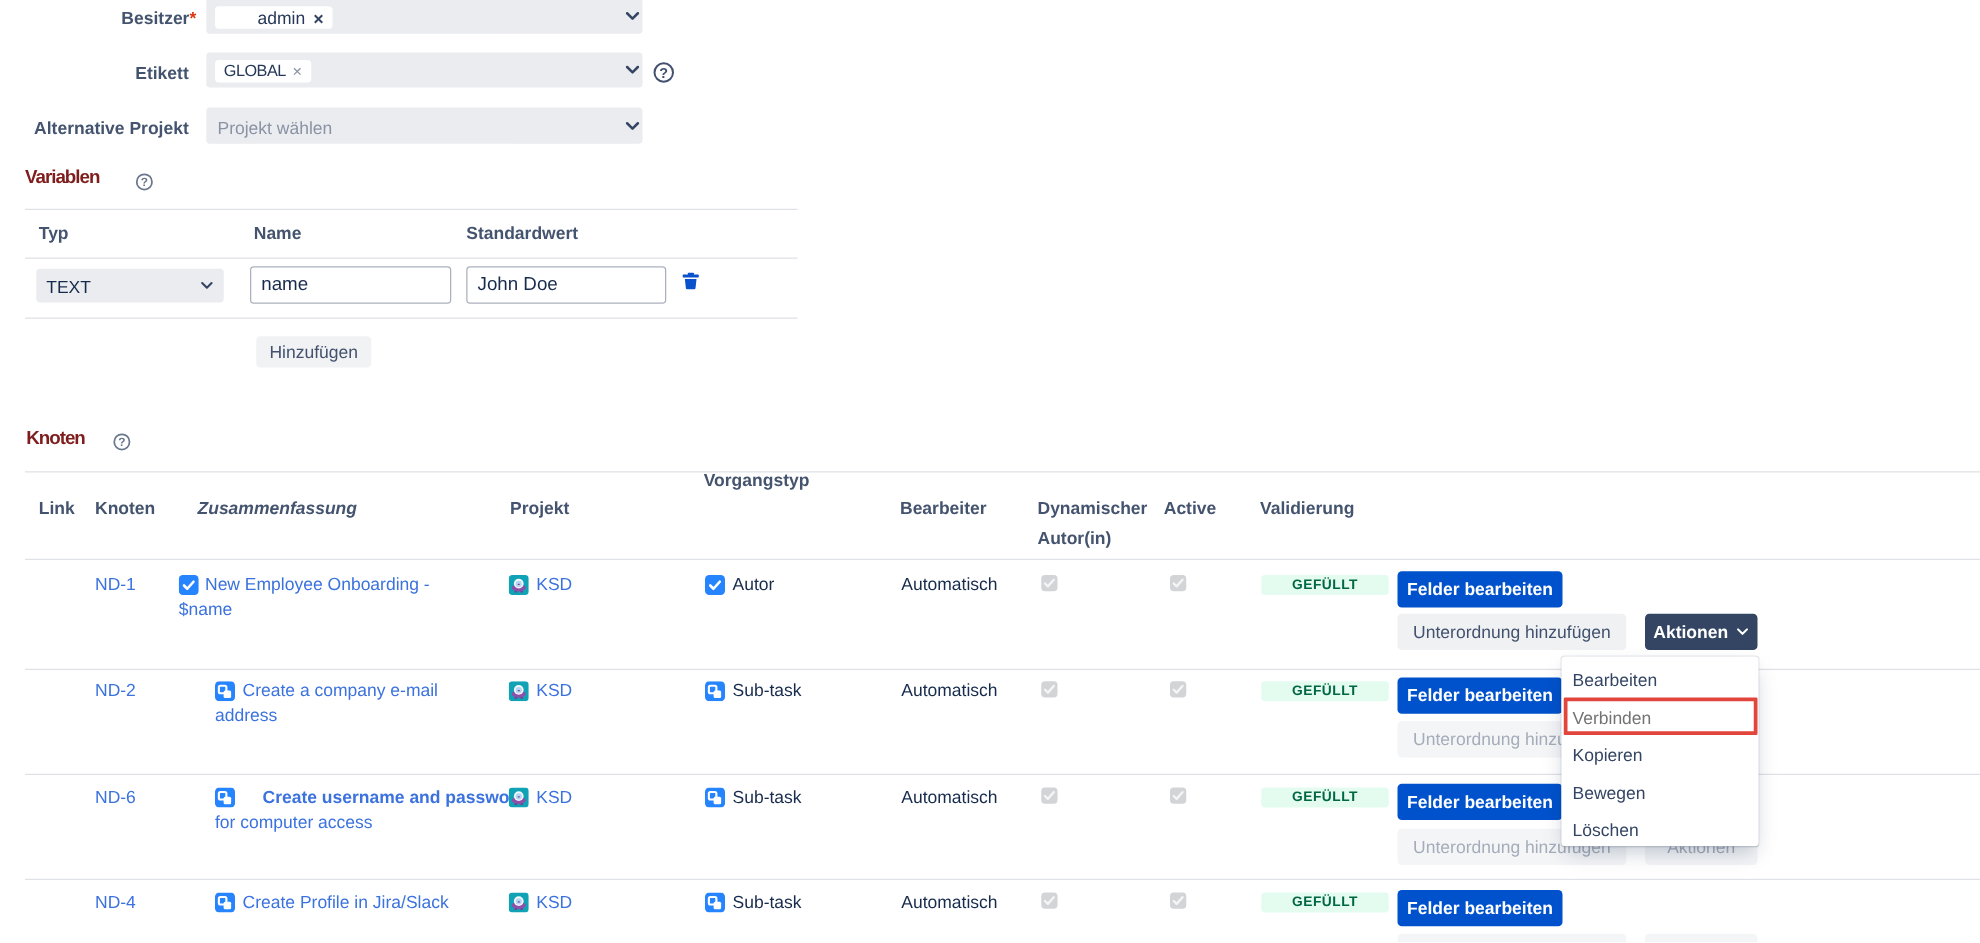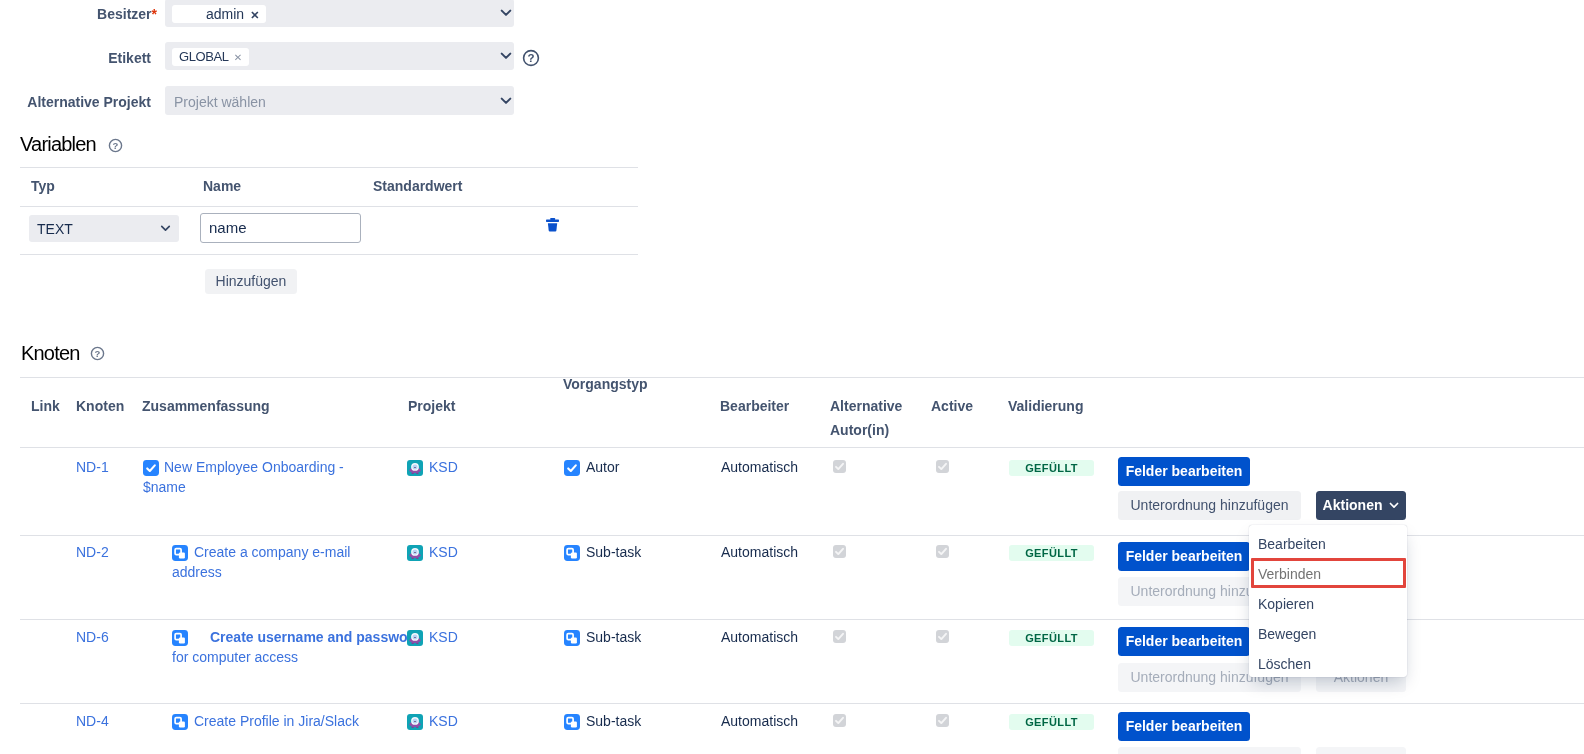--- a/index.html
+++ b/index.html
@@ -1,25 +1,25 @@
 <!DOCTYPE html>
 <html><head><meta charset="utf-8"><style>
 html,body{margin:0;padding:0;background:#fff;}
 body{font-family:"Liberation Sans",sans-serif;font-size:14px;color:#172b4d;}
 #wrap{position:relative;width:1584px;height:754px;overflow:hidden;}
 .abs{position:absolute;}
 .lbl{position:absolute;font-weight:bold;color:#44546f;font-size:14px;text-align:right;white-space:nowrap;}
 .sel{position:absolute;background:#ebecf0;border-radius:3px;}
 .tag{position:absolute;background:#fff;border-radius:3px;height:18px;line-height:18px;padding:0 7px;color:#253858;font-size:14px;white-space:nowrap;}
 .hline{position:absolute;height:1px;background:#dfe1e6;}
-.h2{position:absolute;font-size:20px;font-weight:normal;color:#000000;white-space:nowrap;letter-spacing:-0.8px;}
+.h2{position:absolute;font-size:15px;font-weight:bold;color:#7f1d1d;white-space:nowrap;letter-spacing:-0.8px;}
 .th{position:absolute;font-weight:bold;color:#44546f;font-size:14px;white-space:nowrap;}
 .txt{position:absolute;font-size:14px;color:#172b4d;white-space:nowrap;}
 .lnk{position:absolute;font-size:14px;color:#3b72de;white-space:nowrap;}
-.badge{position:absolute;width:85px;height:16px;background:#e3fcef;border-radius:3px;color:#006644;font-size:11px;font-weight:bold;letter-spacing:0.4px;text-align:center;line-height:16px;}
+.badge{position:absolute;width:102px;height:16px;background:#e3fcef;border-radius:3px;color:#006644;font-size:11px;font-weight:bold;letter-spacing:0.4px;text-align:center;line-height:16px;}
 .btnb{position:absolute;height:29px;background:#0052cc;border-radius:3.5px;color:#fff;font-weight:bold;font-size:14px;text-align:center;line-height:29px;white-space:nowrap;}
 .btng{position:absolute;height:29px;background:#f0f1f3;border-radius:3.5px;color:#42526e;font-size:14px;text-align:center;line-height:29px;white-space:nowrap;}
 .btnd{position:absolute;height:29px;background:#f4f5f7;border-radius:3.5px;color:#a5adba;font-size:14px;text-align:center;line-height:29px;white-space:nowrap;}
 .btnk{position:absolute;height:29px;background:#344563;border-radius:3.5px;color:#fff;font-weight:bold;font-size:14px;text-align:center;line-height:29px;white-space:nowrap;}
 .ic{position:absolute;width:16px;height:16px;}
 svg{display:block;}
 </style></head><body>
 <div id="wrap">
 <div class="lbl" style="left:0;top:6px;width:157px;">Besitzer<span style="color:#de350b">*</span></div>
 <div class="sel" style="left:165px;top:-1px;width:349px;height:28px;"></div>
@@ -64,44 +64,45 @@
 <div class="th" style="left:373px;top:178px;">Standardwert</div>
 <div class="hline" style="left:20px;top:206px;width:618px;"></div>
 <div class="sel" style="left:29px;top:215px;width:150px;height:27px;"></div>
 <div class="abs" style="left:37px;top:221px;font-size:14px;color:#172b4d;">TEXT</div>
 <div class="abs" style="left:160px;top:225px;">
       <svg width="11" height="7" viewBox="0 0 12 8">
         <path d="M1.7 1.6 L6 5.9 L10.3 1.6" stroke="#344563" stroke-width="1.9" fill="none" stroke-linecap="round" stroke-linejoin="round"></path>
       </svg>
     </div>
 <div class="abs" style="left:200px;top:213px;width:151px;height:28px;border:1px solid #aab1bd;border-radius:3px;background:#fff;line-height:28px;padding-left:8px;font-size:15px;">name</div>
+<div class="abs" style="left:373px;top:213px;width:150px;height:28px;border:1px solid #aab1bd;border-radius:3px;background:#fff;line-height:28px;padding-left:8px;font-size:15px;">John Doe</div>
 <div class="abs" style="left:546px;top:218px;">
       <svg width="14" height="14" viewBox="0 0 14 14">
         <rect x="4.3" y="0" width="4.8" height="2.2" rx="0.6" fill="#0a51cc"></rect>
         <rect x="0" y="1.5" width="13" height="2.5" rx="0.7" fill="#0a51cc"></rect>
         <path d="M1.9 5.2 L11.2 5.2 L10.4 12.5 Q10.3 13.4 9.3 13.4 L3.8 13.4 Q2.8 13.4 2.7 12.5 Z" fill="#0a51cc"></path>
       </svg>
     </div>
 <div class="hline" style="left:20px;top:254px;width:618px;"></div>
 <div class="btng" style="left:205px;top:269px;width:92px;height:25px;line-height:25px;background:#f1f2f4;">Hinzufügen</div>
 <div class="h2" style="left:21px;top:342px;">Knoten</div>
 <div class="abs" style="left:90px;top:346px;">
       <svg width="15" height="15" viewBox="0 0 15 15">
         <circle cx="7.5" cy="7.5" r="6.10" fill="none" stroke="#6b778c" stroke-width="1.4"></circle>
         <text x="7.5" y="10.9" font-size="9.5" font-weight="bold" text-anchor="middle" fill="#6b778c" font-family="Liberation Sans, sans-serif">?</text>
       </svg>
     </div>
 <div class="hline" style="left:20px;top:377px;width:1564px;"></div>
 <div class="th" style="left:31px;top:398px;">Link</div>
 <div class="th" style="left:76px;top:398px;">Knoten</div>
-<div class="th" style="left:142px;top:398px;">Zusammenfassung</div>
+<div class="th" style="left:158px;top:398px;font-style:italic;">Zusammenfassung</div>
 <div class="th" style="left:408px;top:398px;">Projekt</div>
 <div class="th" style="left:563px;top:376px;">Vorgangstyp</div>
 <div class="th" style="left:720px;top:398px;">Bearbeiter</div>
-<div class="th" style="left:830px;top:398px;">Alternative</div>
+<div class="th" style="left:830px;top:398px;">Dynamischer</div>
 <div class="th" style="left:931px;top:398px;">Active</div>
 <div class="th" style="left:1008px;top:398px;">Validierung</div>
 <div class="th" style="left:830px;top:422px;">Autor(in)</div>
 <div class="hline" style="left:20px;top:447px;width:1564px;"></div>
 <div class="hline" style="left:20px;top:535px;width:1564px;"></div>
 <div class="hline" style="left:20px;top:619px;width:1564px;"></div>
 <div class="hline" style="left:20px;top:703px;width:1564px;"></div>
 <div class="lnk" style="left:76px;top:459px;">ND-1</div>
 <div class="ic" style="left:143px;top:460px;">
       <svg width="16" height="16" viewBox="0 0 16 16">

